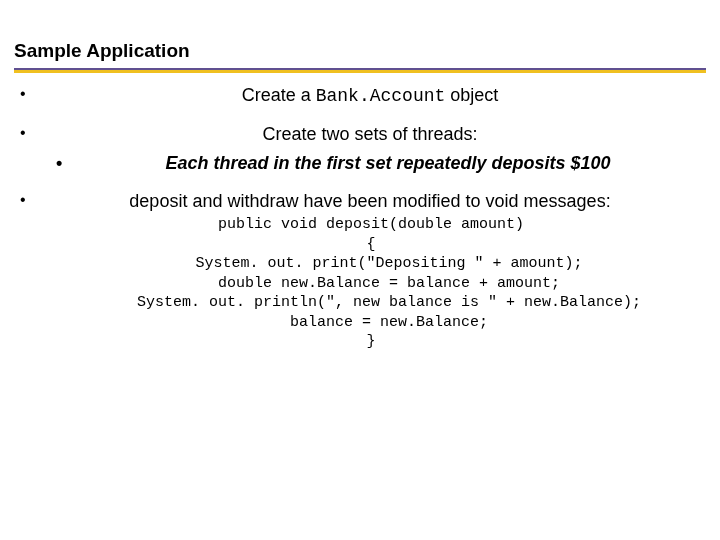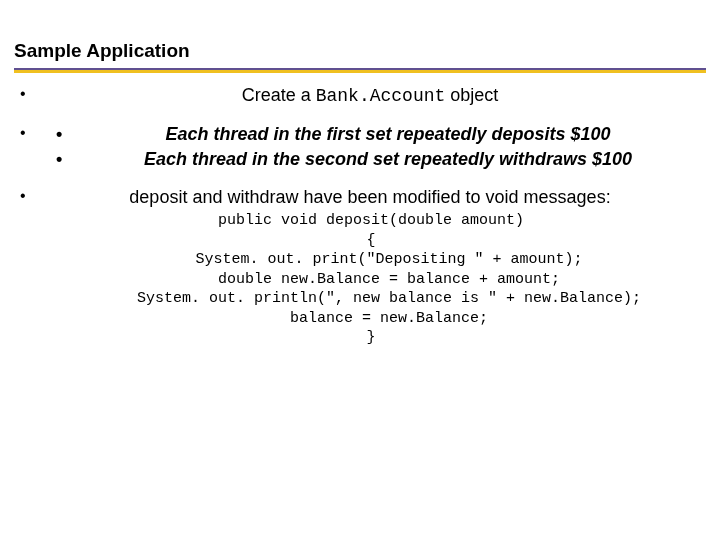--- a/index.html
+++ b/index.html
@@ -87,23 +87,23 @@
 
 <div class="slide">
   <div class="title">Sample Application</div>
   <div class="title-rule"></div>
 
   <ul class="top">
     <li>
       <span>Create a </span><span class="mono">Bank.Account</span><span> object</span>
     </li>
     <li>
+      <span>Create two sets of threads:</span>
       <ul class="sub">
         <li>Each thread in the first set repeatedly deposits $100</li>
-        <li>Each thread in the second set repeatedly withdraws $100</li>
       </ul>
     </li>
     <li>
       <span>deposit and withdraw have been modified to void messages:</span>
       <div class="codeblock">public void deposit(double amount)
 {
     System. out. print("Depositing " + amount);
     double new.Balance = balance + amount;
     System. out. println(", new balance is " + new.Balance);
     balance = new.Balance;

